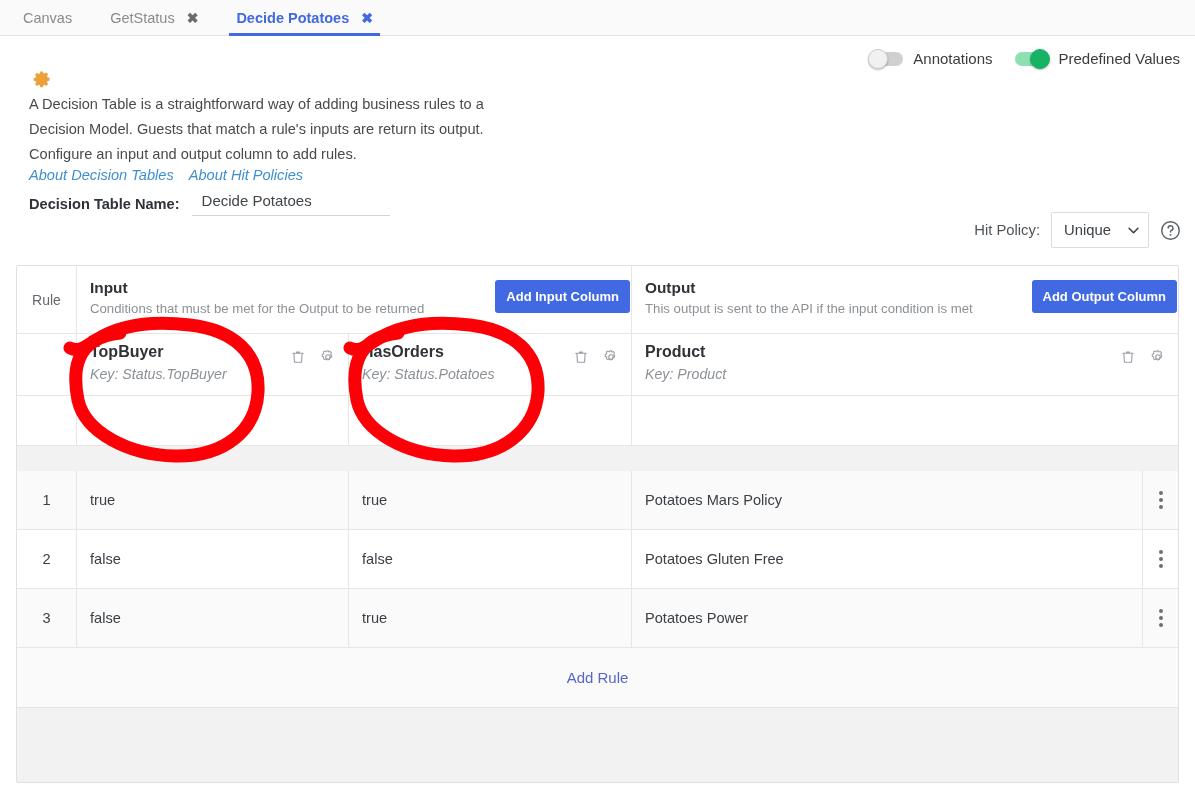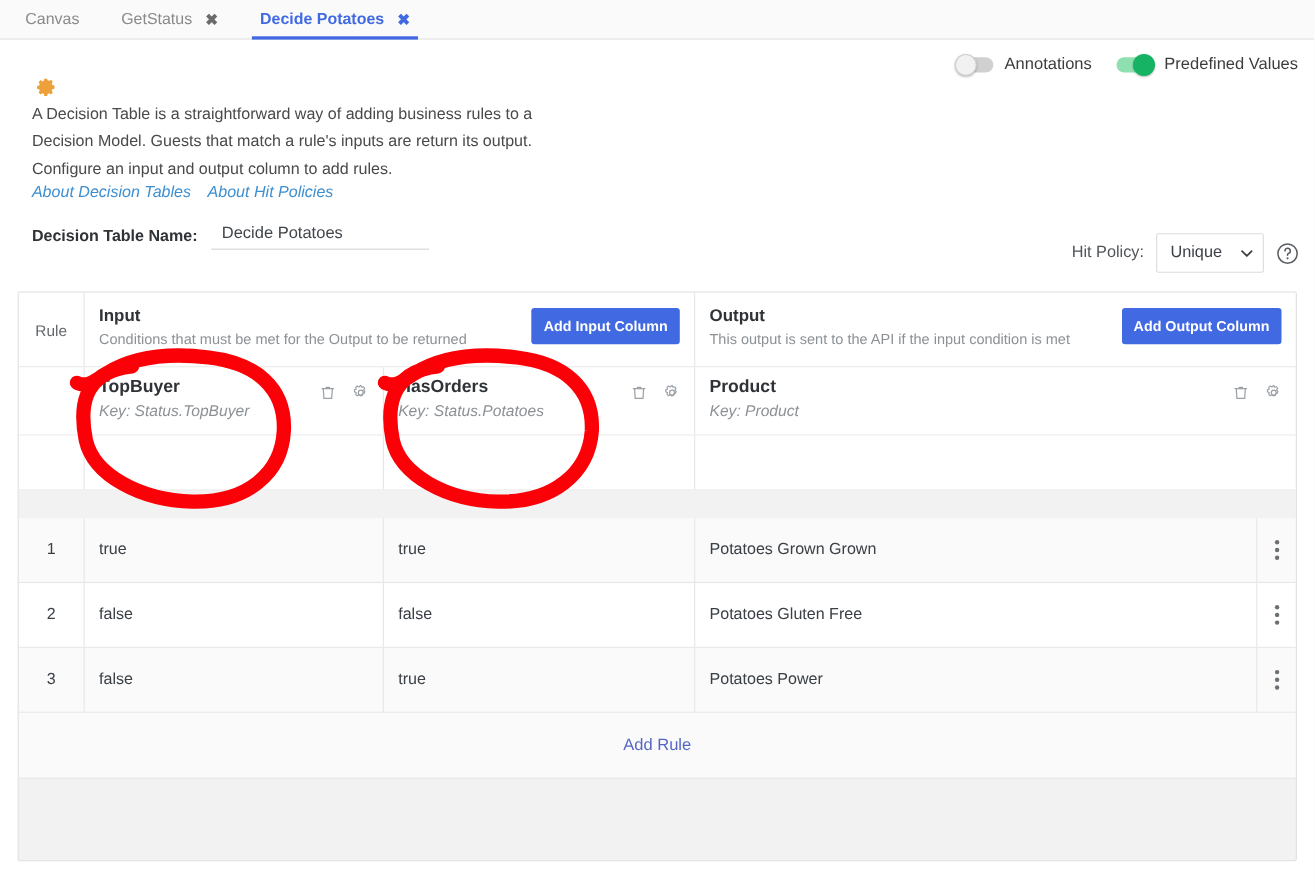--- a/index.html
+++ b/index.html
@@ -65,21 +65,21 @@
   }
   .links {
     position: absolute; left: 29px; top: 167px;
     display: flex; gap: 15px;
     font-size: 14.6px; color: #3e8fd0; font-style: italic;
   }
   .links a { color: #3e8fd0; text-decoration: none; cursor: pointer; }
 
   
   .name-row {
-    position: absolute; left: 29px; top: 203px;
+    position: absolute; left: 29px; top: 192px;
     display: flex; align-items: flex-end; gap: 12px;
   }
   .name-label { font-size: 14.6px; font-weight: bold; color: #2f3337; padding-bottom: 4px; }
   .name-input {
     width: 198px; border: none; border-bottom: 1px solid #d4d4d4;
     background: transparent; outline: none;
     font-family: "Liberation Sans", sans-serif;
     font-size: 15px; color: #40454a; padding: 0 0 6px 10px;
   }
 
@@ -116,21 +116,21 @@
   .hdr-row { display: flex; background: #fff; height: 68px; border-bottom: 1px solid #e6e6e6; }
   .hdr-rule {
     display: flex; align-items: center; justify-content: center;
     font-size: 14px; color: #63686d; border-right: 1px solid #e6e6e6;
   }
   .hdr-sect { position: relative; padding: 12px 0 0 13px; border-right: 1px solid #e6e6e6; }
   .hdr-sect:last-child { border-right: none; }
   .hdr-title { font-size: 15.4px; font-weight: bold; color: #2f3337; line-height: 20px; }
   .hdr-sub { font-size: 13.2px; color: #8c9196; margin-top: 3px; }
   .addbtn {
-    position: absolute; right: 13px; top: 14px;
+    position: absolute; right: 1px; top: 14px;
     background: #4169e1; color: #fff; border: none; border-radius: 3px;
     font-family: "Liberation Sans", sans-serif;
     font-size: 13px; font-weight: bold; padding: 9px 11px; cursor: pointer;
     white-space: nowrap;
   }
 
   .col-row { display: flex; background: #fff; height: 62px; border-bottom: 1px solid #e6e6e6; }
   .col-cell { position: relative; padding: 9px 0 0 13px; border-right: 1px solid #e6e6e6; }
   .col-cell:last-child { border-right: none; }
   .col-name { font-size: 16px; font-weight: bold; color: #2f3337; }
@@ -300,21 +300,21 @@
       <div class="blank-cell c-in2"></div>
       <div class="blank-cell c-out"></div>
     </div>
 
     <div class="spacer-row"></div>
 
     <div class="data-row">
       <div class="d-rule rulecol">1</div>
       <div class="d-cell c-in1">true</div>
       <div class="d-cell c-in2">true</div>
-      <div class="d-cell c-out">Potatoes Grown Grown</div>
+      <div class="d-cell c-out">Potatoes Mars Policy</div>
       <div class="d-menu c-menu">
           <span class="dots">
             <i></i>
             <i></i>
             <i></i>
           </span>
         </div>
     </div>
 
     <div class="data-row alt">

